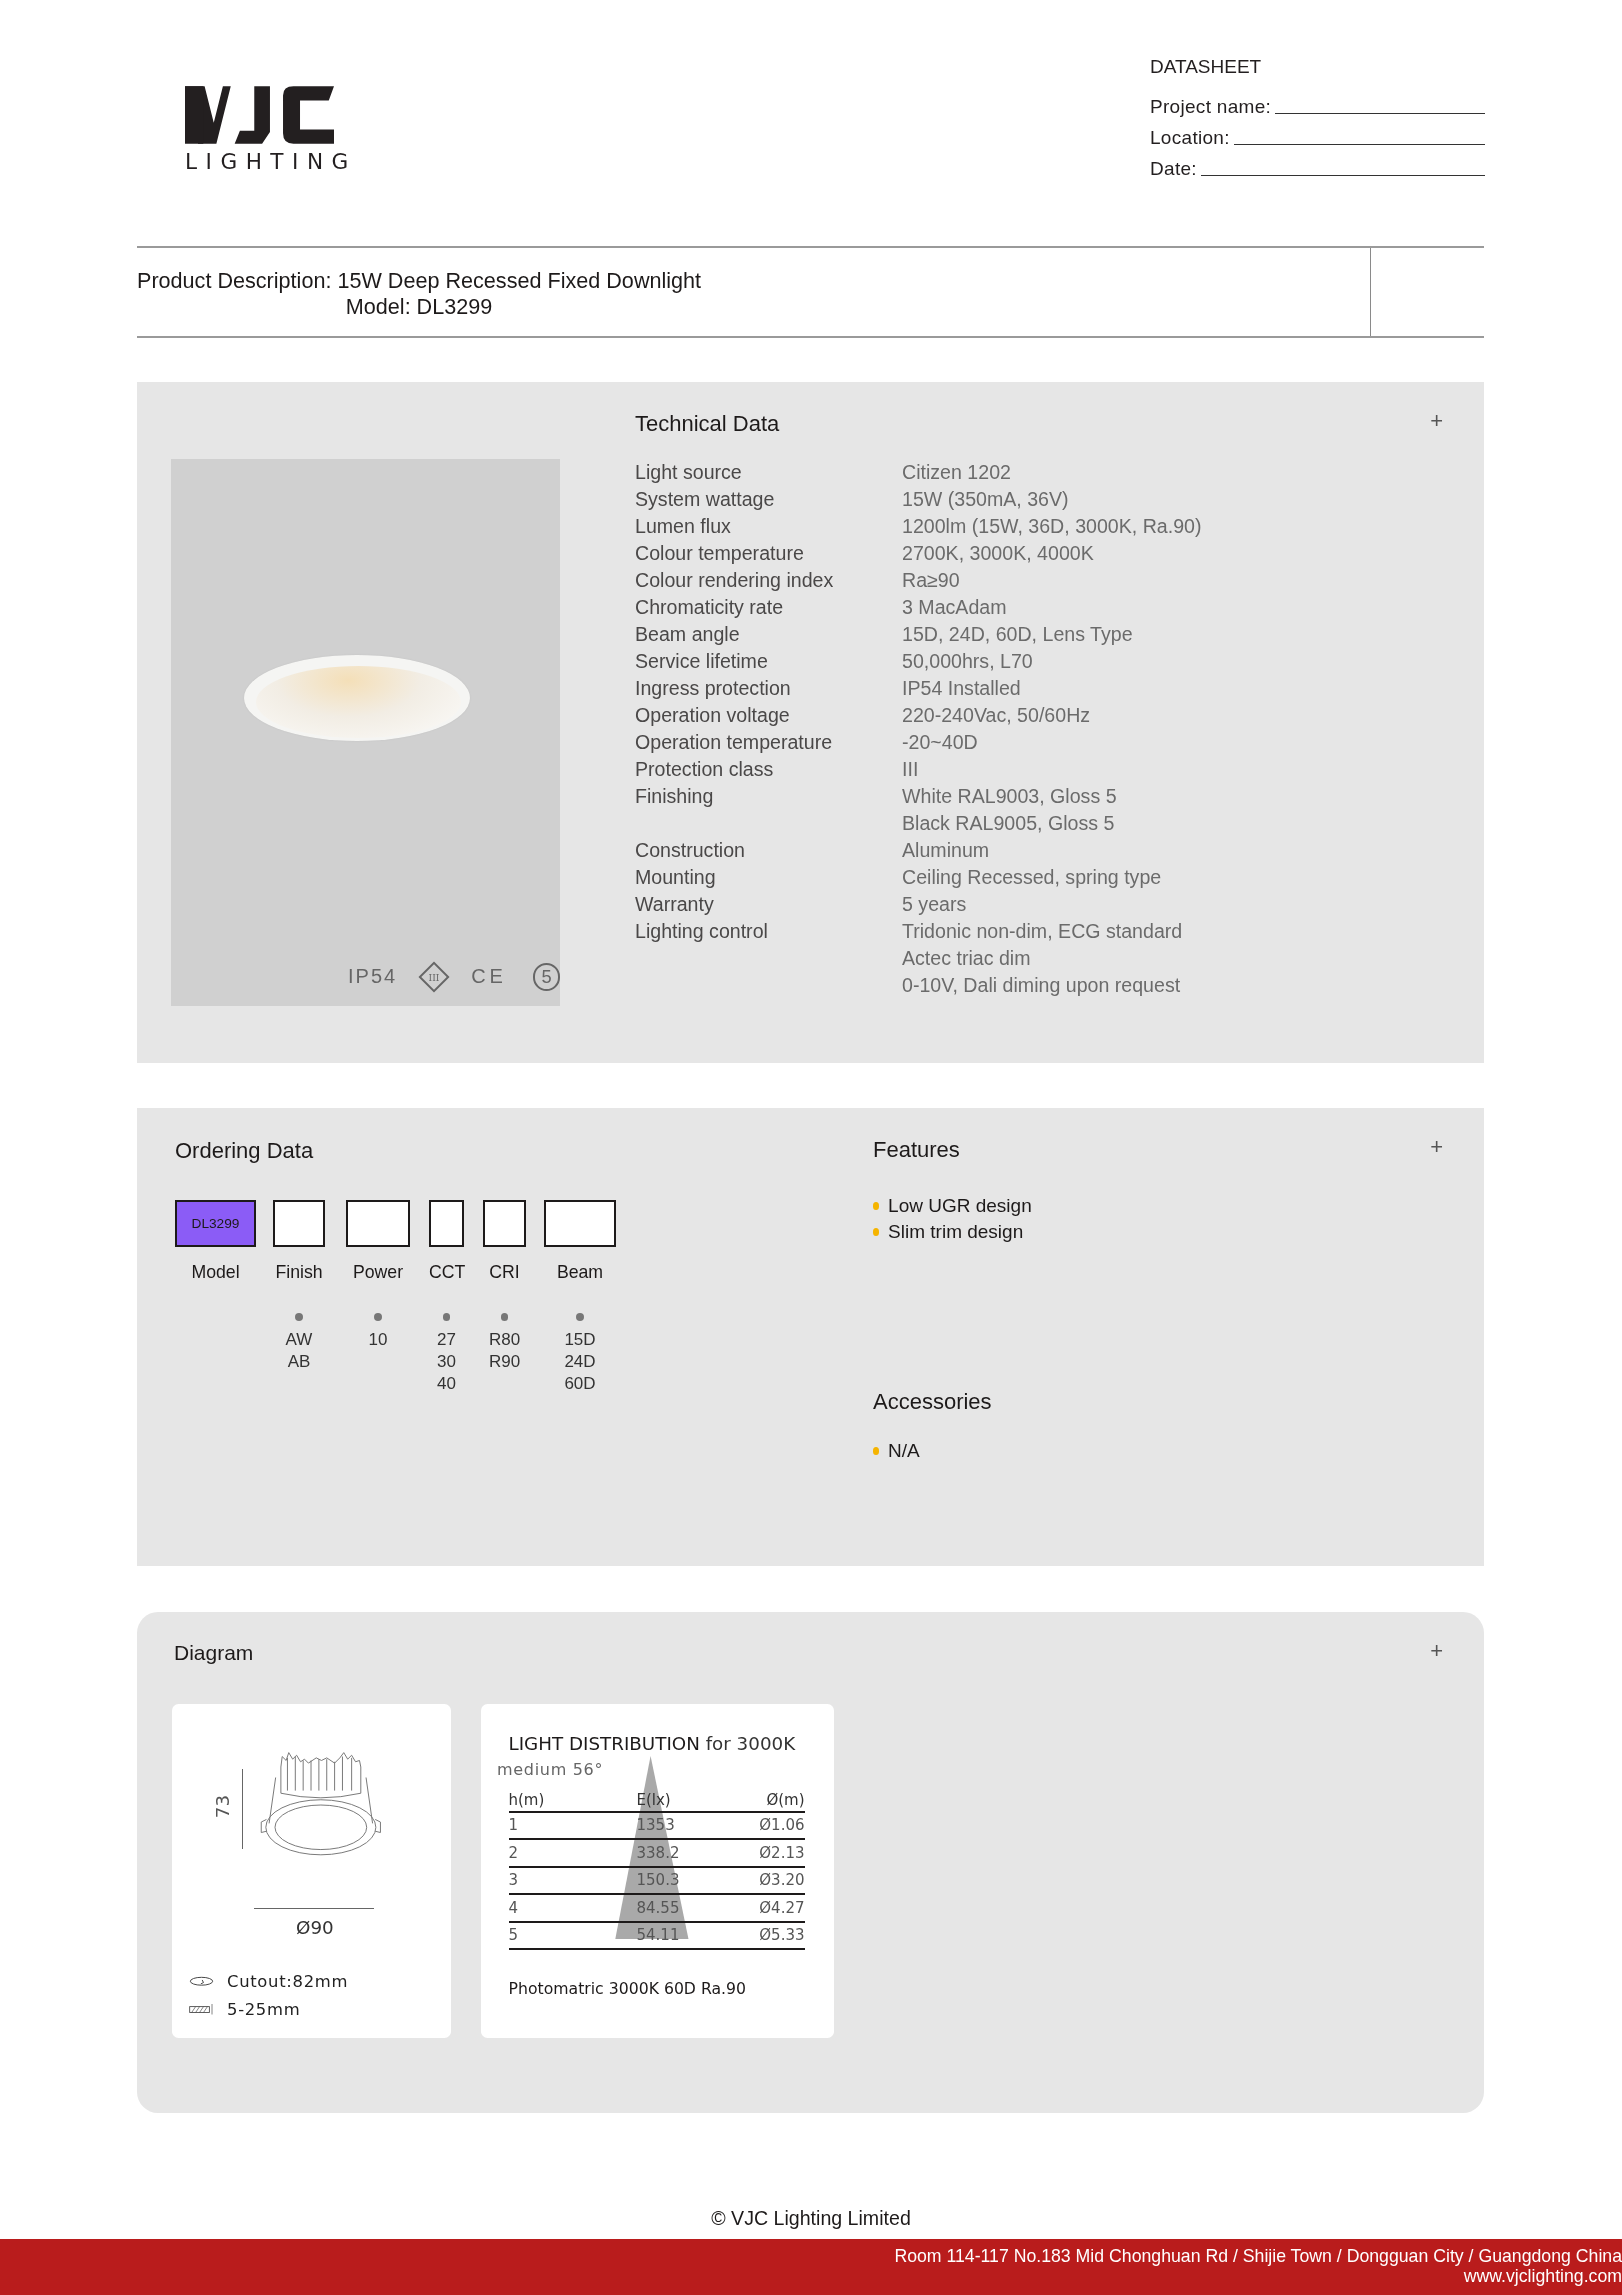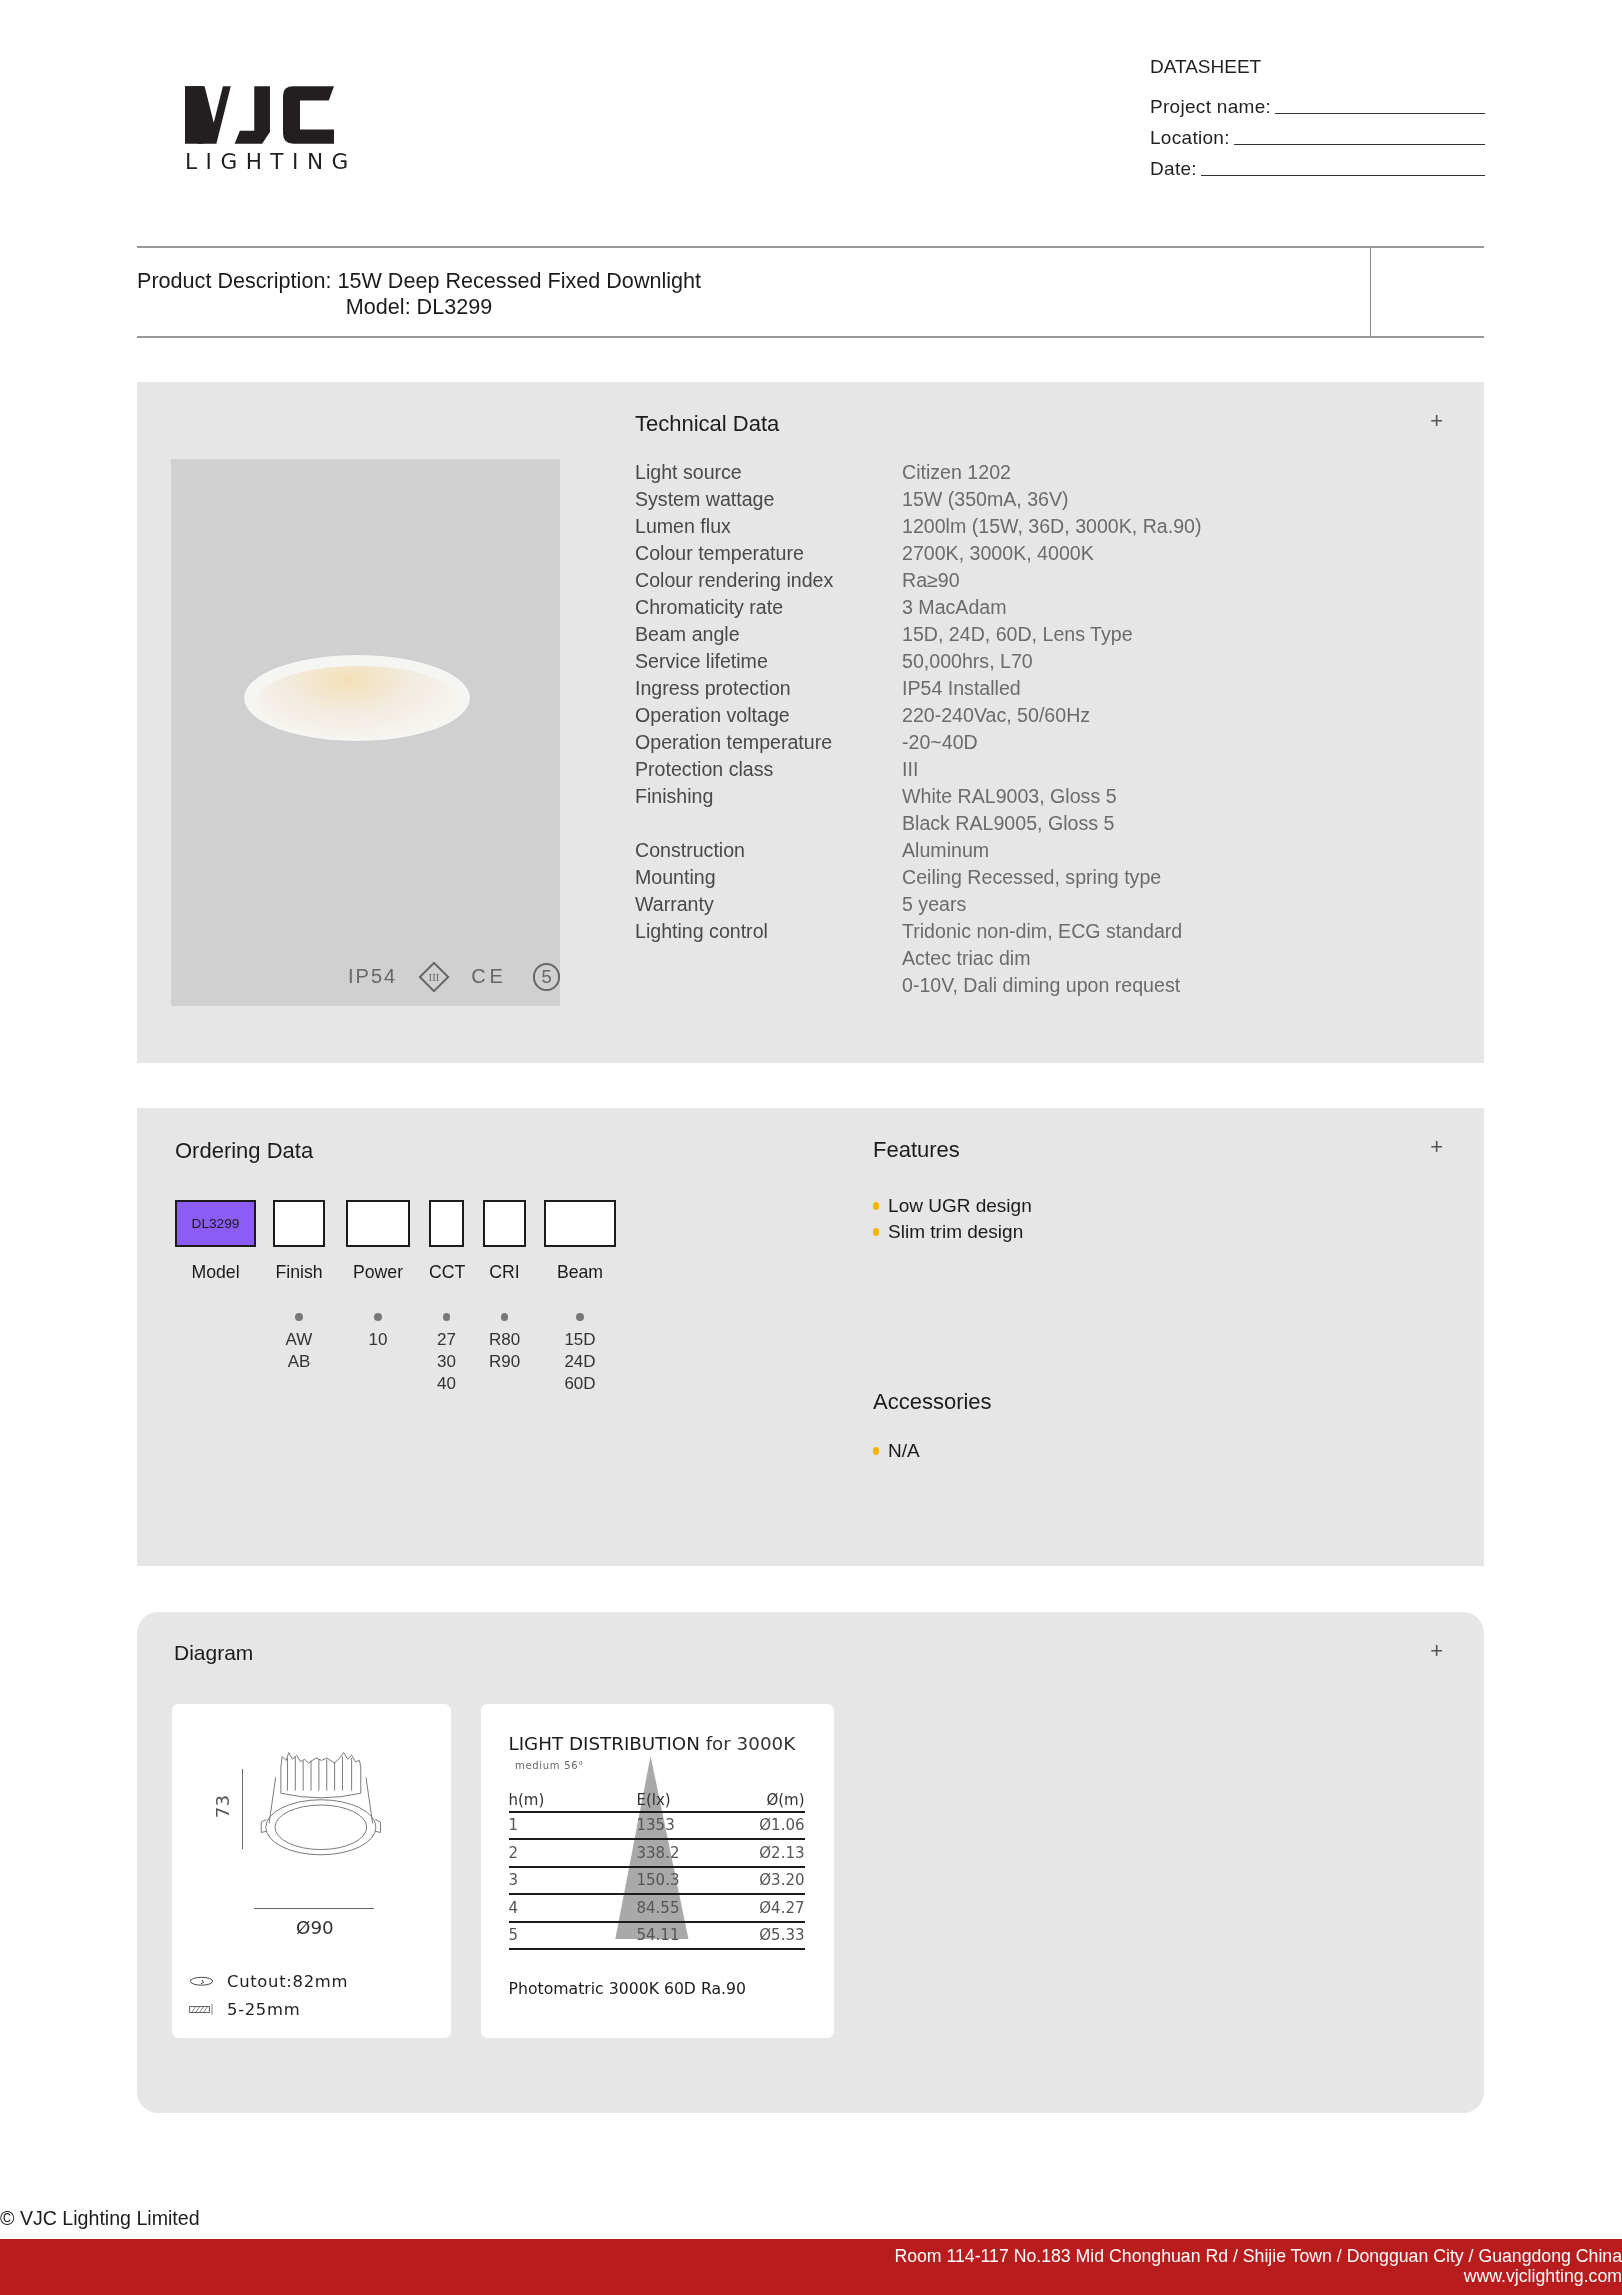--- a/index.html
+++ b/index.html
@@ -70,31 +70,31 @@
   .dim-v { position: absolute; left: 70px; top: 65px; width: 1.3px; height: 80px; background: #666; }
   .dim-v-label { position: absolute; left: 39px; top: 92px; font-size: 18.3px; color: #555; transform: rotate(-90deg); font-family: "DejaVu Sans", sans-serif; }
   .dim-h { position: absolute; left: 82px; top: 204px; width: 120px; height: 1.3px; background: #666; }
   .dim-h-label { position: absolute; left: 124px; top: 213px; font-size: 18.3px; color: #333; font-family: "DejaVu Sans", sans-serif; }
   .lum-drawing { position: absolute; left: 84px; top: 46px; }
   .card-note { position: absolute; left: 17px; font-size: 16.4px; color: #222; display: flex; align-items: center; gap: 13px; font-family: "DejaVu Sans", sans-serif; letter-spacing: 0.7px; }
   .note-icon { width: 25px; height: 10.5px; display: inline-block; }
 
   .ld-title { position: absolute; left: 27.5px; top: 29px; font-size: 18.3px; color: #1d1a1a; font-family: "DejaVu Sans", sans-serif; white-space: nowrap; }
   .ld-title .sub { color: #333; }
-  .ld-subtitle { position: absolute; left: 34px; top: 56px; font-size: 10px; color: #666; font-family: "DejaVu Sans", sans-serif; letter-spacing: 0.7px; }
+  .ld-subtitle { position: absolute; left: 16px; top: 56px; font-size: 16px; color: #666; font-family: "DejaVu Sans", sans-serif; letter-spacing: 0.7px; }
   .cone { position: absolute; left: 134px; top: 52px; }
   .ld-table { position: absolute; left: 27.5px; top: 85px; width: 296px; font-family: "DejaVu Sans", sans-serif; font-size: 15px; color: #555; }
   .ld-row { display: flex; height: 27.5px; align-items: center; border-bottom: 2px solid #1d1a1a; position: relative; }
   .ld-row.head { height: 23.6px; color: #333; }
   .ld-c1 { width: 98px; }
   .ld-c2 { flex: 1; text-align: left; padding-left: 30px; }
   .ld-c3 { width: 65px; text-align: right; }
   .ld-foot { position: absolute; left: 27.5px; top: 275px; font-size: 15.7px; color: #1d1a1a; font-family: "DejaVu Sans", sans-serif; }
 
-  .copy { left: 0; width: 1622px; top: 2207px; text-align: left; font-size: 19.6px; color: #1d1a1a; }
+  .copy { left: 0; width: 1622px; top: 2207px; text-align: center; font-size: 19.6px; color: #1d1a1a; }
   .footbar { left: 0; top: 2239px; width: 1622px; height: 56px; background: #b91c1c; color: #fff; text-align: right; font-size: 17.7px; line-height: 20px; padding-top: 6.5px; }
 </style>
 </head>
 <body>
 
 <div class="abs logo">
   <svg class="logo-mark" width="149" height="58" viewBox="0 0 228 88">
     <polygon points="0,0 30,0 44,56 58,0 70,0 48,88 20,88" fill="#231f20"></polygon>
     <polygon points="0,0 28,0 28,88 0,88" fill="#231f20"></polygon>
     <polygon points="86,0 116,0 116,70 104,88 62,88 70,68 92,68 92,0" fill="#231f20" transform="translate(14,0)"></polygon>

